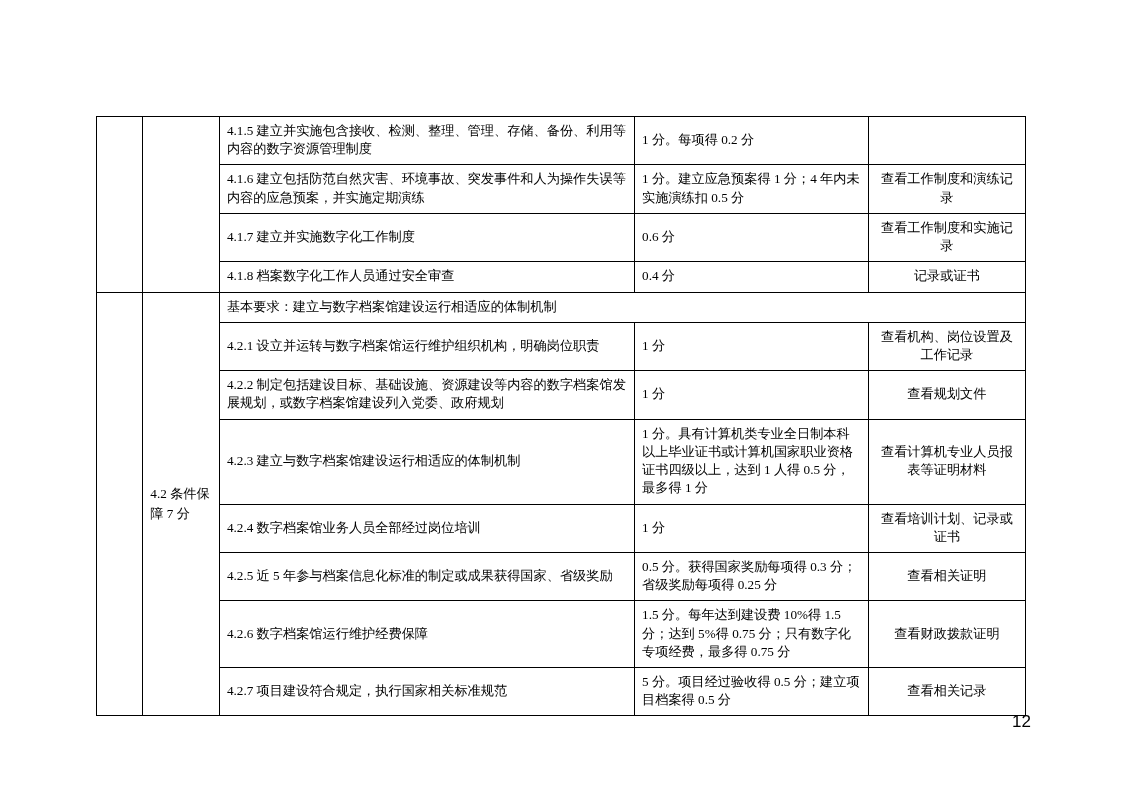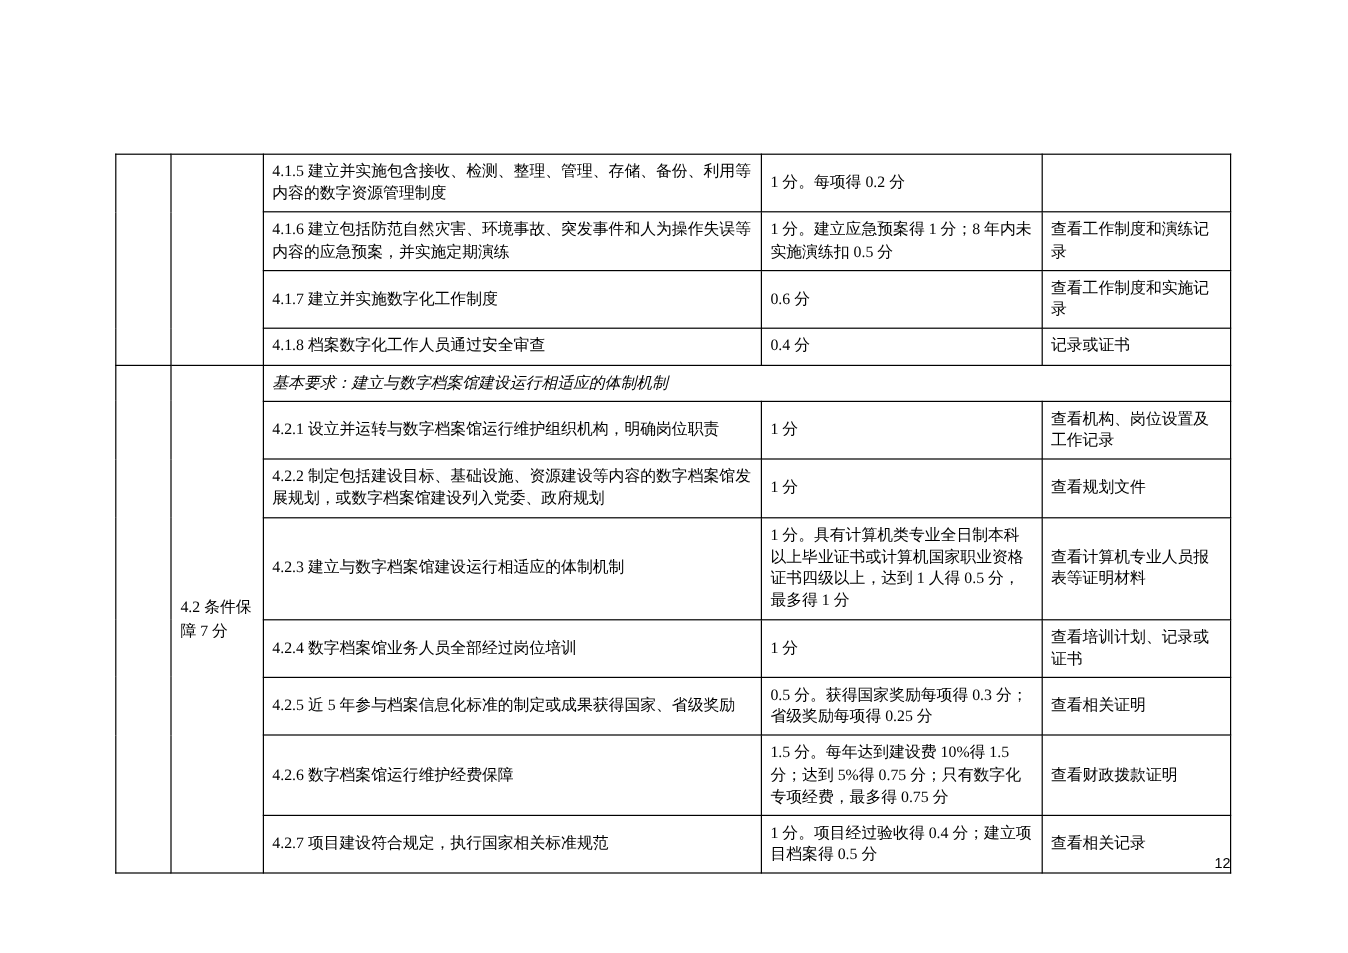--- a/index.html
+++ b/index.html
@@ -17,21 +17,21 @@
   }
   .page {
     position: absolute;
     left: 0; top: 0;
     width: 1123px;
     height: 794px;
   }
   table.grid {
     position: absolute;
     left: 96px;
-    top: 128px;
+    top: 116px;
     width: 930px;
     border-collapse: collapse;
     table-layout: fixed;
   }
   table.grid td {
     border: 1px solid #000000;
     vertical-align: middle;
     padding: 5px 7px 6px 7px;
     font-size: 13.2px;
     line-height: 1.38;
@@ -48,33 +48,33 @@
     vertical-align: middle;
   }
   td.c-item {
     width: 412px;
   }
   td.c-score {
     width: 232px;
   }
   td.c-check {
     width: 156px;
+    text-align: center;
   }
   td.c-basic {
     font-size: 13.2px;
-    font-style: italic;
   }
   .group-label {
     line-height: 1.5;
   }
   .pagenum {
     position: absolute;
     left: 1012px;
     top: 712px;
-    font-size: 12px;
+    font-size: 17px;
     font-family: "Liberation Sans", sans-serif;
     color: #000000;
   }
   
   .txt {
     display: block;
     white-space: pre-wrap;
     word-break: break-all;
   }
 </style>
@@ -106,21 +106,21 @@
         </td>
         <td class="c-check">
           <span class="txt"></span>
         </td>
       </tr>
       <tr>
         <td class="c-item">
           <span class="txt">4.1.6 建立包括防范自然灾害、环境事故、突发事件和人为操作失误等内容的应急预案，并实施定期演练</span>
         </td>
         <td class="c-score">
-          <span class="txt">1 分。建立应急预案得 1 分；8 年内未实施演练扣 0.5 分</span>
+          <span class="txt">1 分。建立应急预案得 1 分；4 年内未实施演练扣 0.5 分</span>
         </td>
         <td class="c-check">
           <span class="txt">查看工作制度和演练记录</span>
         </td>
       </tr>
       <tr>
         <td class="c-item">
           <span class="txt">4.1.7 建立并实施数字化工作制度</span>
         </td>
         <td class="c-score">
@@ -216,21 +216,21 @@
         </td>
         <td class="c-check">
           <span class="txt">查看财政拨款证明</span>
         </td>
       </tr>
       <tr>
         <td class="c-item">
           <span class="txt">4.2.7 项目建设符合规定，执行国家相关标准规范</span>
         </td>
         <td class="c-score">
-          <span class="txt">1 分。项目经过验收得 0.4 分；建立项目档案得 0.5 分</span>
+          <span class="txt">5 分。项目经过验收得 0.5 分；建立项目档案得 0.5 分</span>
         </td>
         <td class="c-check">
           <span class="txt">查看相关记录</span>
         </td>
       </tr>
     </tbody>
   </table>
 
   <div class="pagenum">12</div>
 

